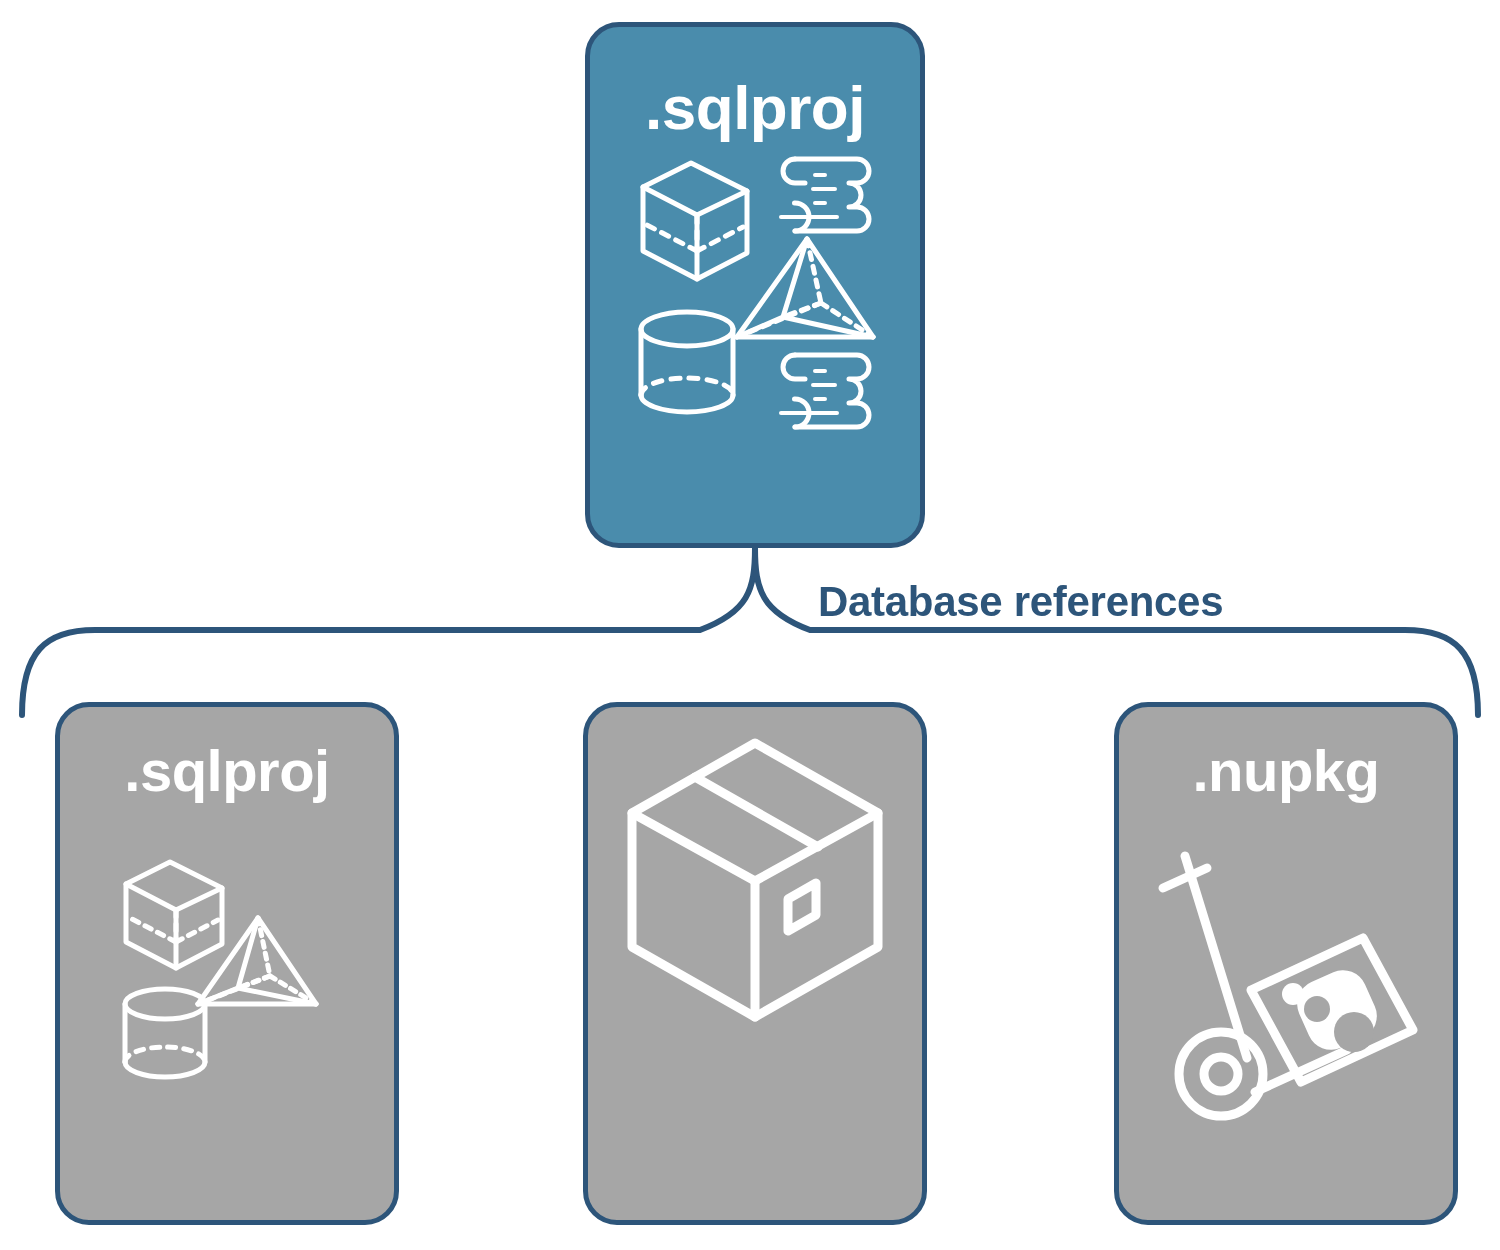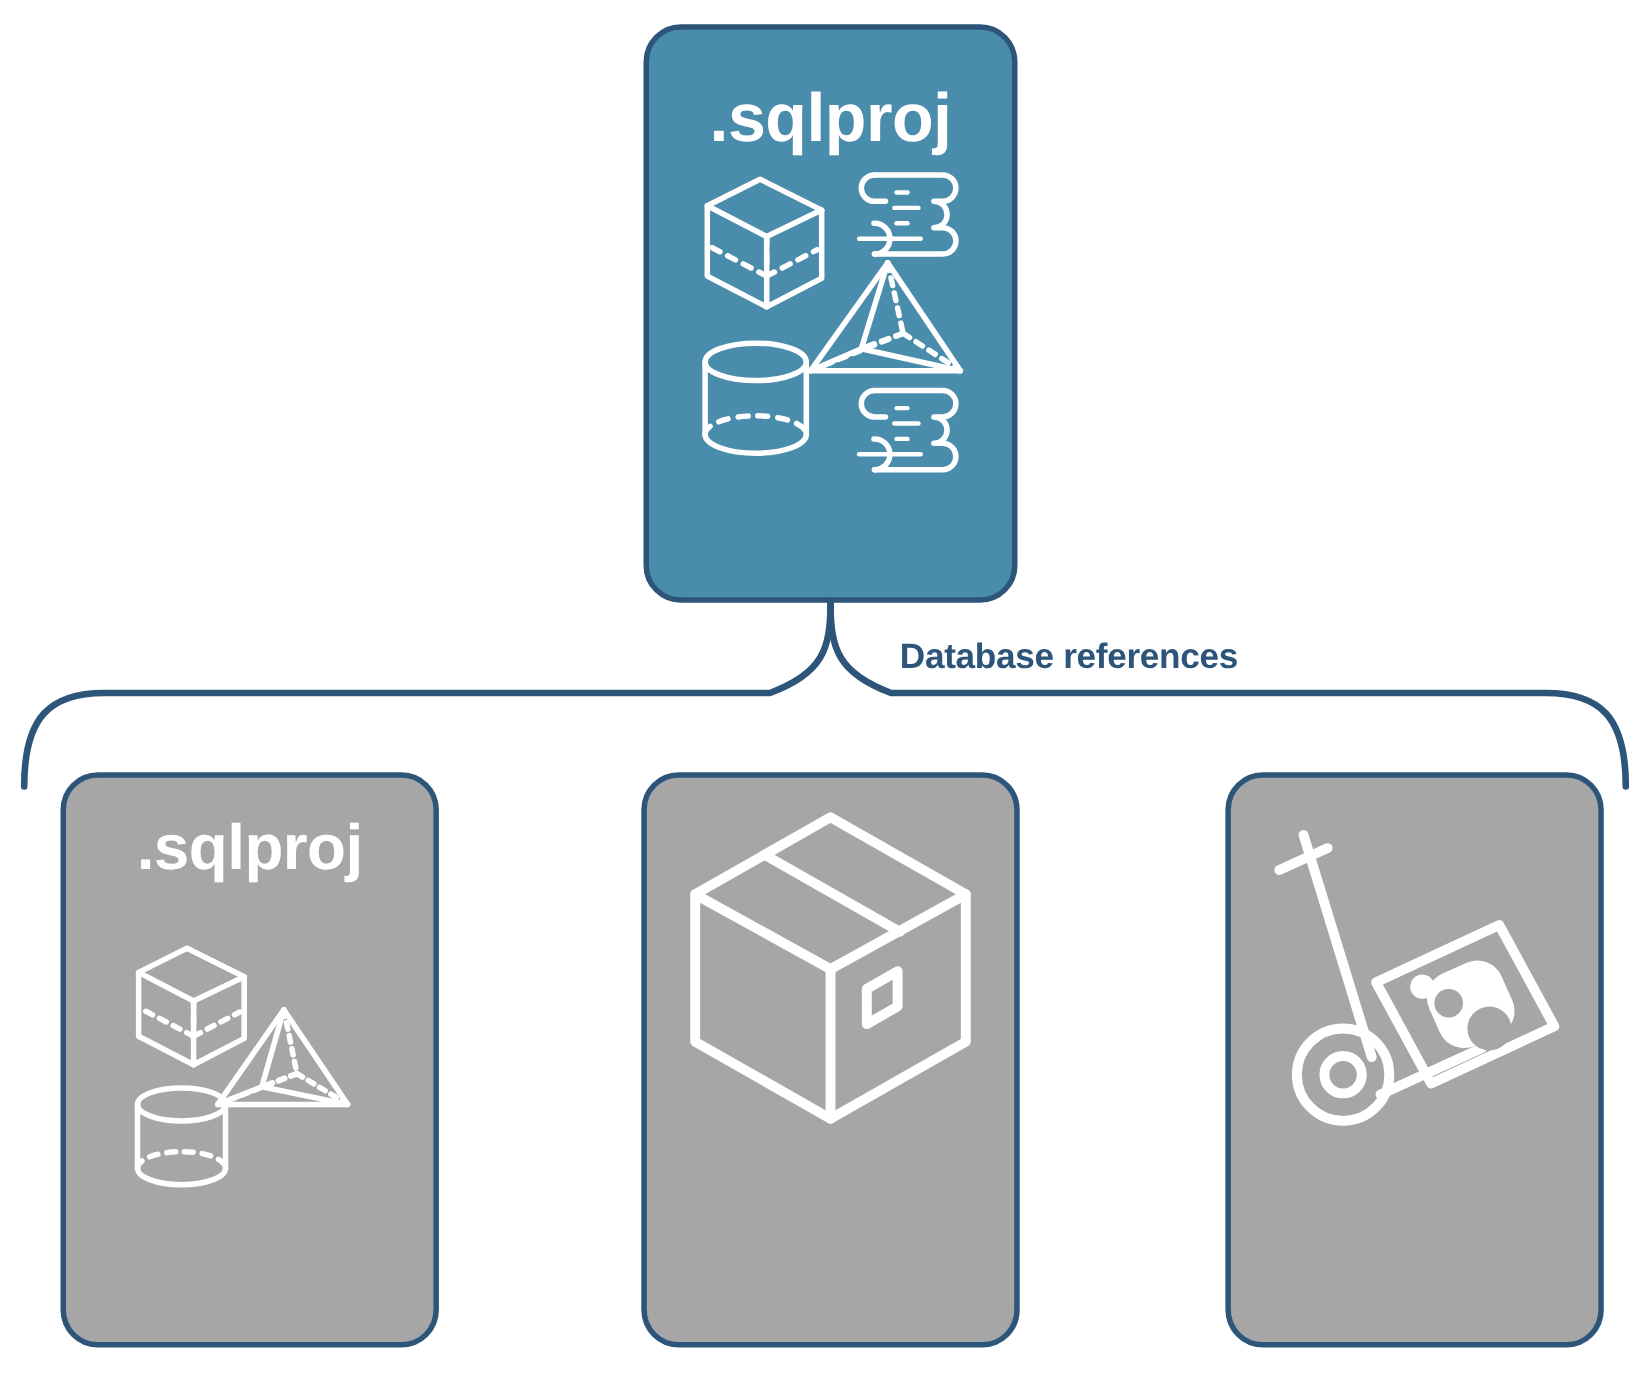--- a/index.html
+++ b/index.html
@@ -113,21 +113,21 @@
     top: 540px;
     width: 1500px;
     height: 190px;
     pointer-events: none;
   }
 
   #brace-label {
     position: absolute;
     left: 818px;
     top: 578px;
-    font-size: 32px;
+    font-size: 42px;
     font-weight: bold;
     color: #2D557A;
     white-space: nowrap;
     letter-spacing: -0.3px;
     user-select: none;
   }
 </style>
 </head>
 <body>
 
@@ -250,20 +250,21 @@
         <path d="M22 84 L145 152 L268 84"></path>
 
         <path d="M85 48 L208 118"></path>
 
         <path d="M178 170 L206 154 L206 186 L178 202 Z"></path>
       </svg>
     </div>
   </div>
 
   <div class="card card-bottom card-nupkg">
+    <div class="card-title">.nupkg</div>
 
     <div class="card-art art-nupkg">
       <svg width="270" height="280" viewBox="0 0 270 280" fill="none" stroke="#ffffff" stroke-width="9" stroke-linecap="round" stroke-linejoin="round">
 
         <path d="M12 42 L56 22"></path>
 
         <path d="M34 10 L96 212"></path>
 
         <path d="M104 246 L196 204"></path>
 

